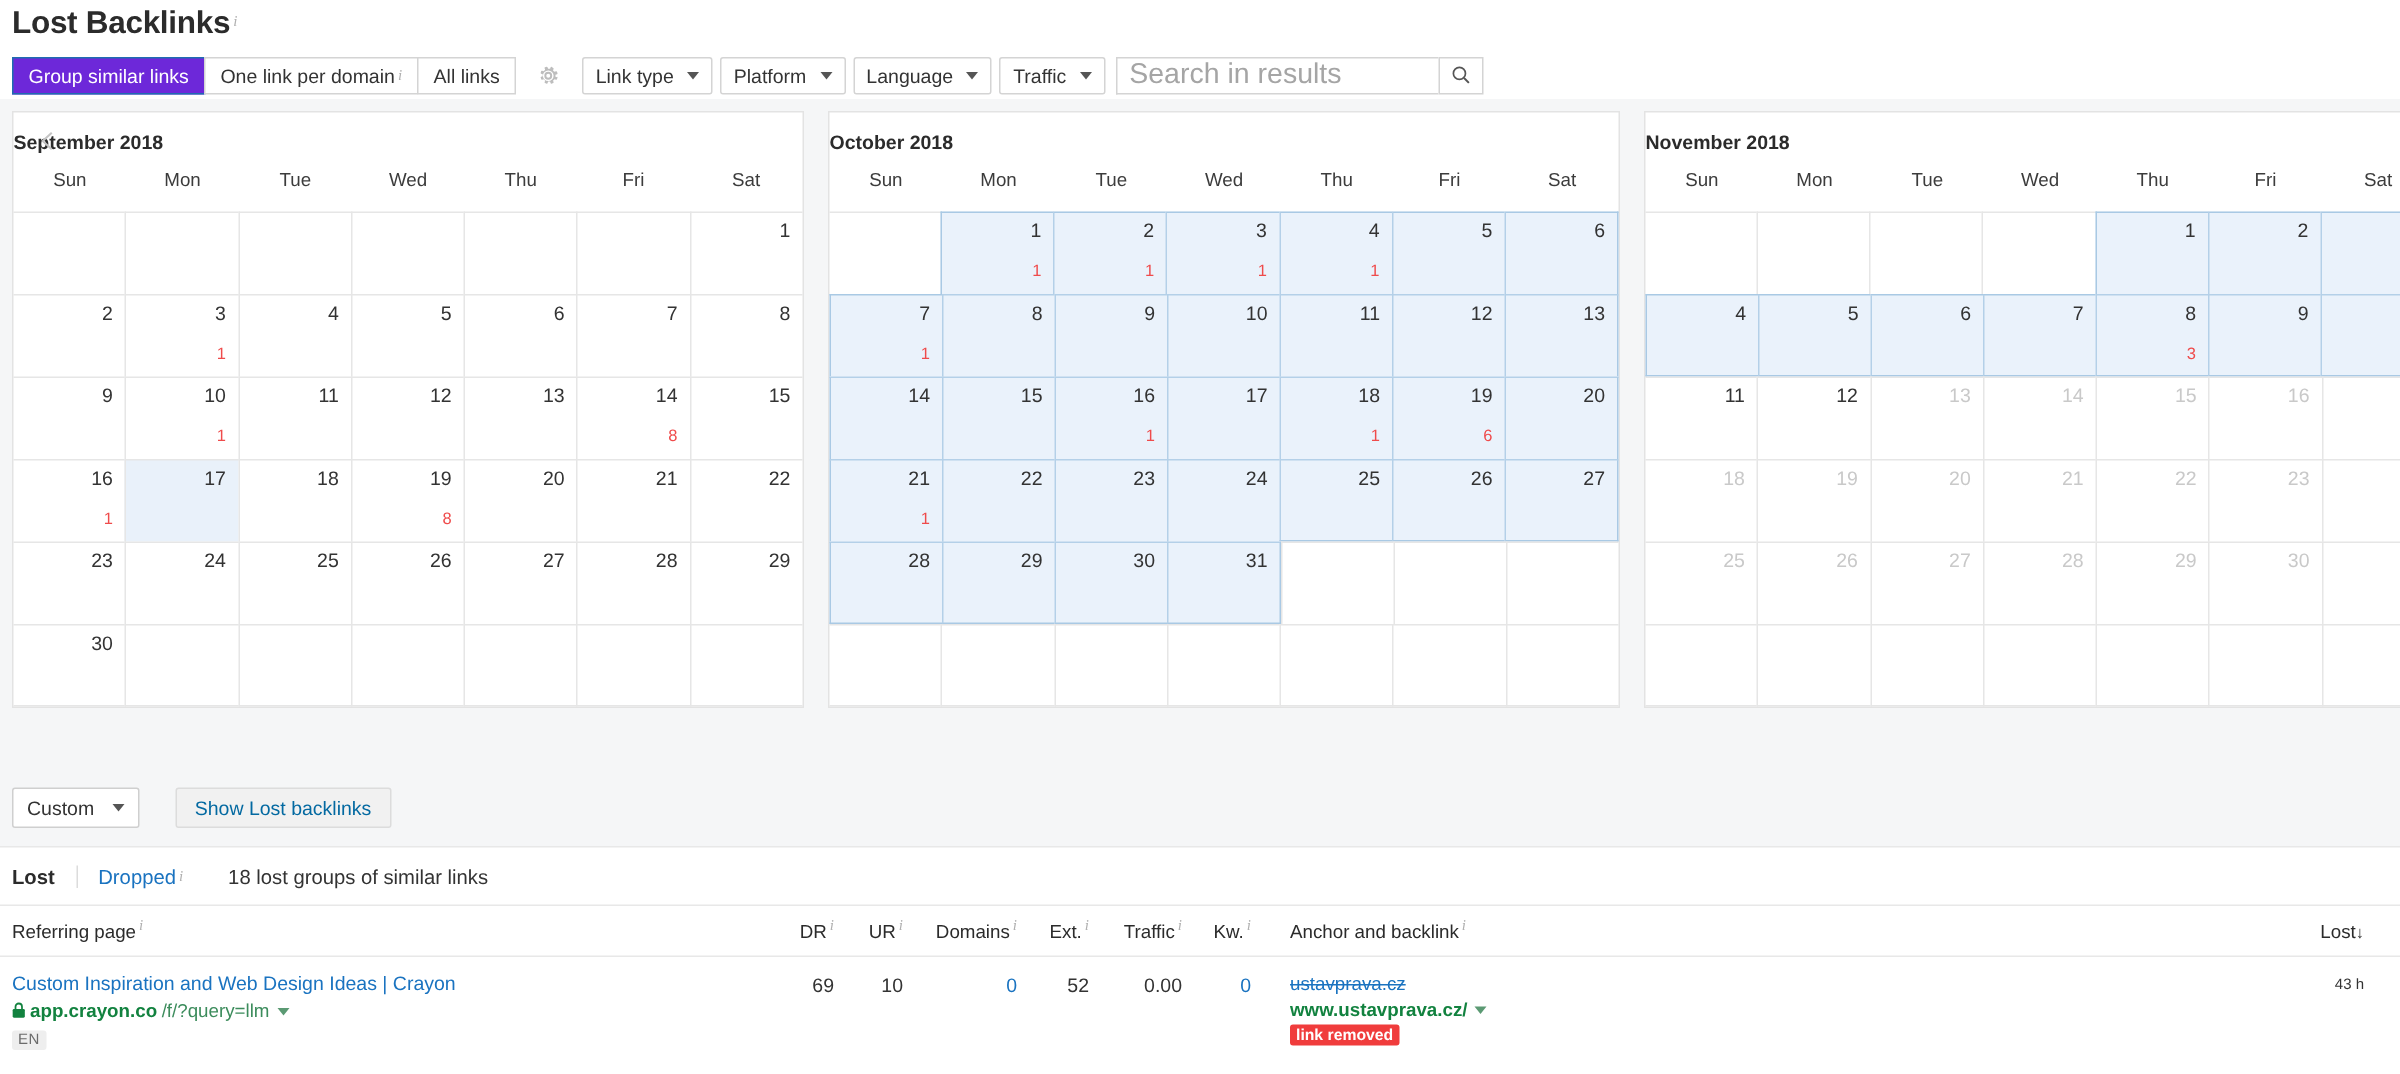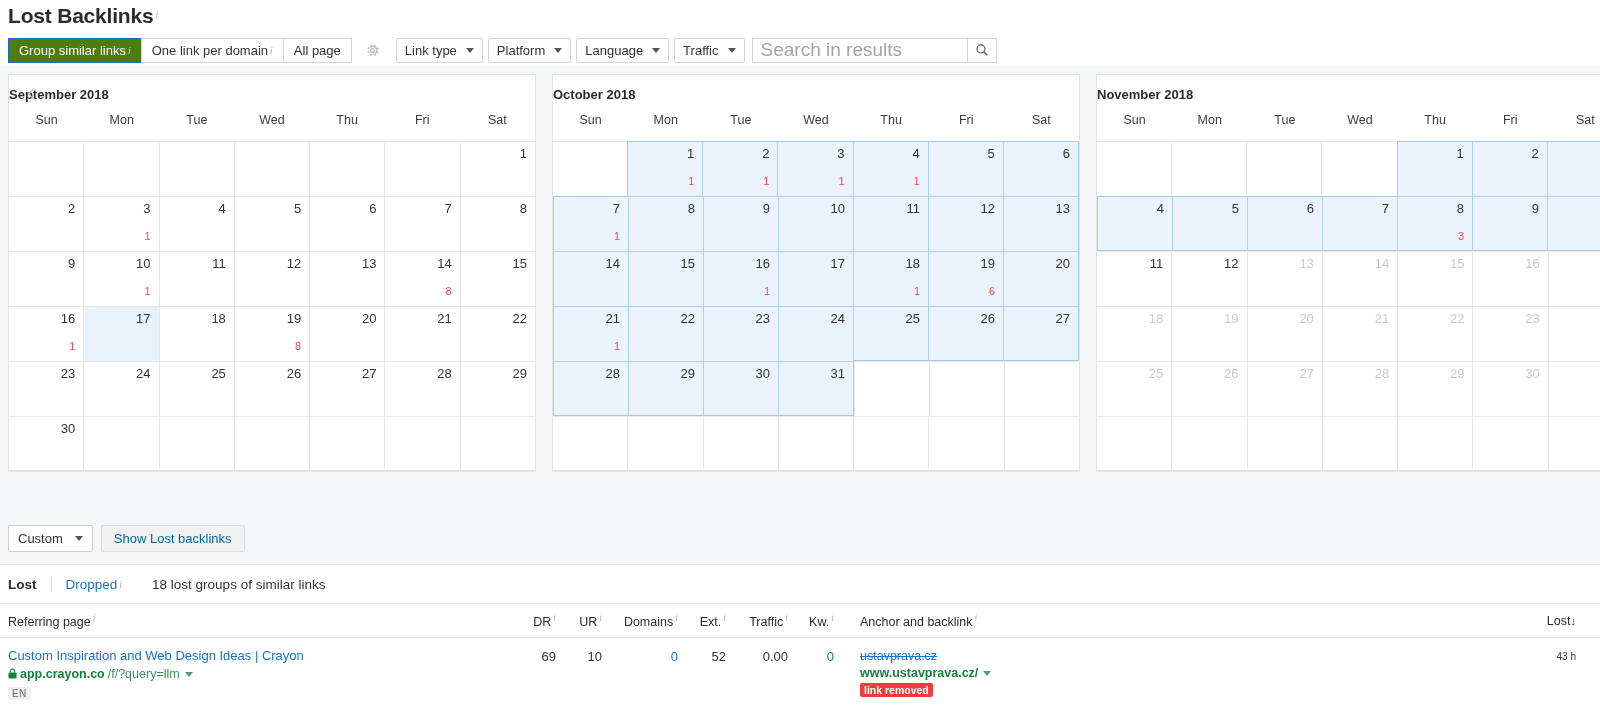--- a/index.html
+++ b/index.html
@@ -53,23 +53,24 @@
     background: #fff;
     font-size: 13px;
     color: #333;
     cursor: pointer;
     white-space: nowrap;
     display: flex;
     align-items: center;
   }
   .tbtn + .tbtn { margin-left: -1px; }
   .tbtn.active {
-    background: #4d7c0f;
+    background: #6d28d9;
     border-color: #1f6cb0;
     color: #fff;
+    flex-direction: column;
   }
   .tbtn.active .sup-i { color: #bcd6ea; }
   .gear-btn {
     width: 26px; height: 25px;
     margin-left: 8px;
     display: flex; align-items: center; justify-content: center;
     cursor: pointer;
     background: transparent; border: none;
   }
   .dropdowns { display: flex; gap: 5px; margin-left: 10px; }
@@ -204,21 +205,21 @@
   .cell.sel-left { border-left: 1px solid #a9c9e4; }
   .cell.sel-right { border-right: 1px solid #a9c9e4; }
   .cell.sel-bottom { border-bottom: 1px solid #a9c9e4; }
 
   
   .range-bar {
     background: #f5f6f7;
     padding: 6px 0 12px 8px;
     display: flex;
     align-items: center;
-    gap: 8px;
+    gap: 24px;
     height: 46px;
   }
   .custom-dd {
     height: 27px;
     padding: 0 9px;
     border: 1px solid #cfcfcf;
     border-radius: 2px;
     background: #fff;
     display: flex; align-items: center; gap: 12px;
     font-size: 13px; color: #333;
@@ -384,21 +385,21 @@
   <div class="btn-group">
     <div class="tbtn active">
       <span>Group similar links</span>
         <span class="sup-i">i</span>
     </div>
     <div class="tbtn">
       <span>One link per domain</span>
         <span class="sup-i">i</span>
     </div>
     <div class="tbtn">
-      <span>All page</span>
+      <span>All links</span>
     </div>
   </div>
 
   <div class="gear-btn">
     <svg width="15" height="15" viewBox="0 0 16 16">
       <path fill="#bdbdbd" d="M8 5.2A2.8 2.8 0 1 0 8 10.8 2.8 2.8 0 1 0 8 5.2zM8 9.4A1.4 1.4 0 1 1 8 6.6 1.4 1.4 0 1 1 8 9.4z"></path>
       <path fill="#bdbdbd" d="M14.3 9.1l-1.2-.4a5.2 5.2 0 0 0 0-1.4l1.2-.4a.5.5 0 0 0 .3-.6l-.4-1.2a.5.5 0 0 0-.6-.3l-1.2.4a5.2 5.2 0 0 0-1-1l.4-1.2a.5.5 0 0 0-.3-.6L10.3 1.6a.5.5 0 0 0-.6.3l-.4 1.2a5.2 5.2 0 0 0-1.4 0L7.5 1.9a.5.5 0 0 0-.6-.3L5.7 2a.5.5 0 0 0-.3.6l.4 1.2a5.2 5.2 0 0 0-1 1L3.6 4.4a.5.5 0 0 0-.6.3l-.4 1.2a.5.5 0 0 0 .3.6l1.2.4a5.2 5.2 0 0 0 0 1.4l-1.2.4a.5.5 0 0 0-.3.6l.4 1.2a.5.5 0 0 0 .6.3l1.2-.4a5.2 5.2 0 0 0 1 1l-.4 1.2a.5.5 0 0 0 .3.6l1.2.4a.5.5 0 0 0 .6-.3l.4-1.2a5.2 5.2 0 0 0 1.4 0l.4 1.2a.5.5 0 0 0 .6.3l1.2-.4a.5.5 0 0 0 .3-.6l-.4-1.2a5.2 5.2 0 0 0 1-1l1.2.4a.5.5 0 0 0 .6-.3l.4-1.2a.5.5 0 0 0-.3-.6zM8 11.8A3.8 3.8 0 1 1 8 4.2 3.8 3.8 0 1 1 8 11.8z"></path>
     </svg>
   </div>
 

